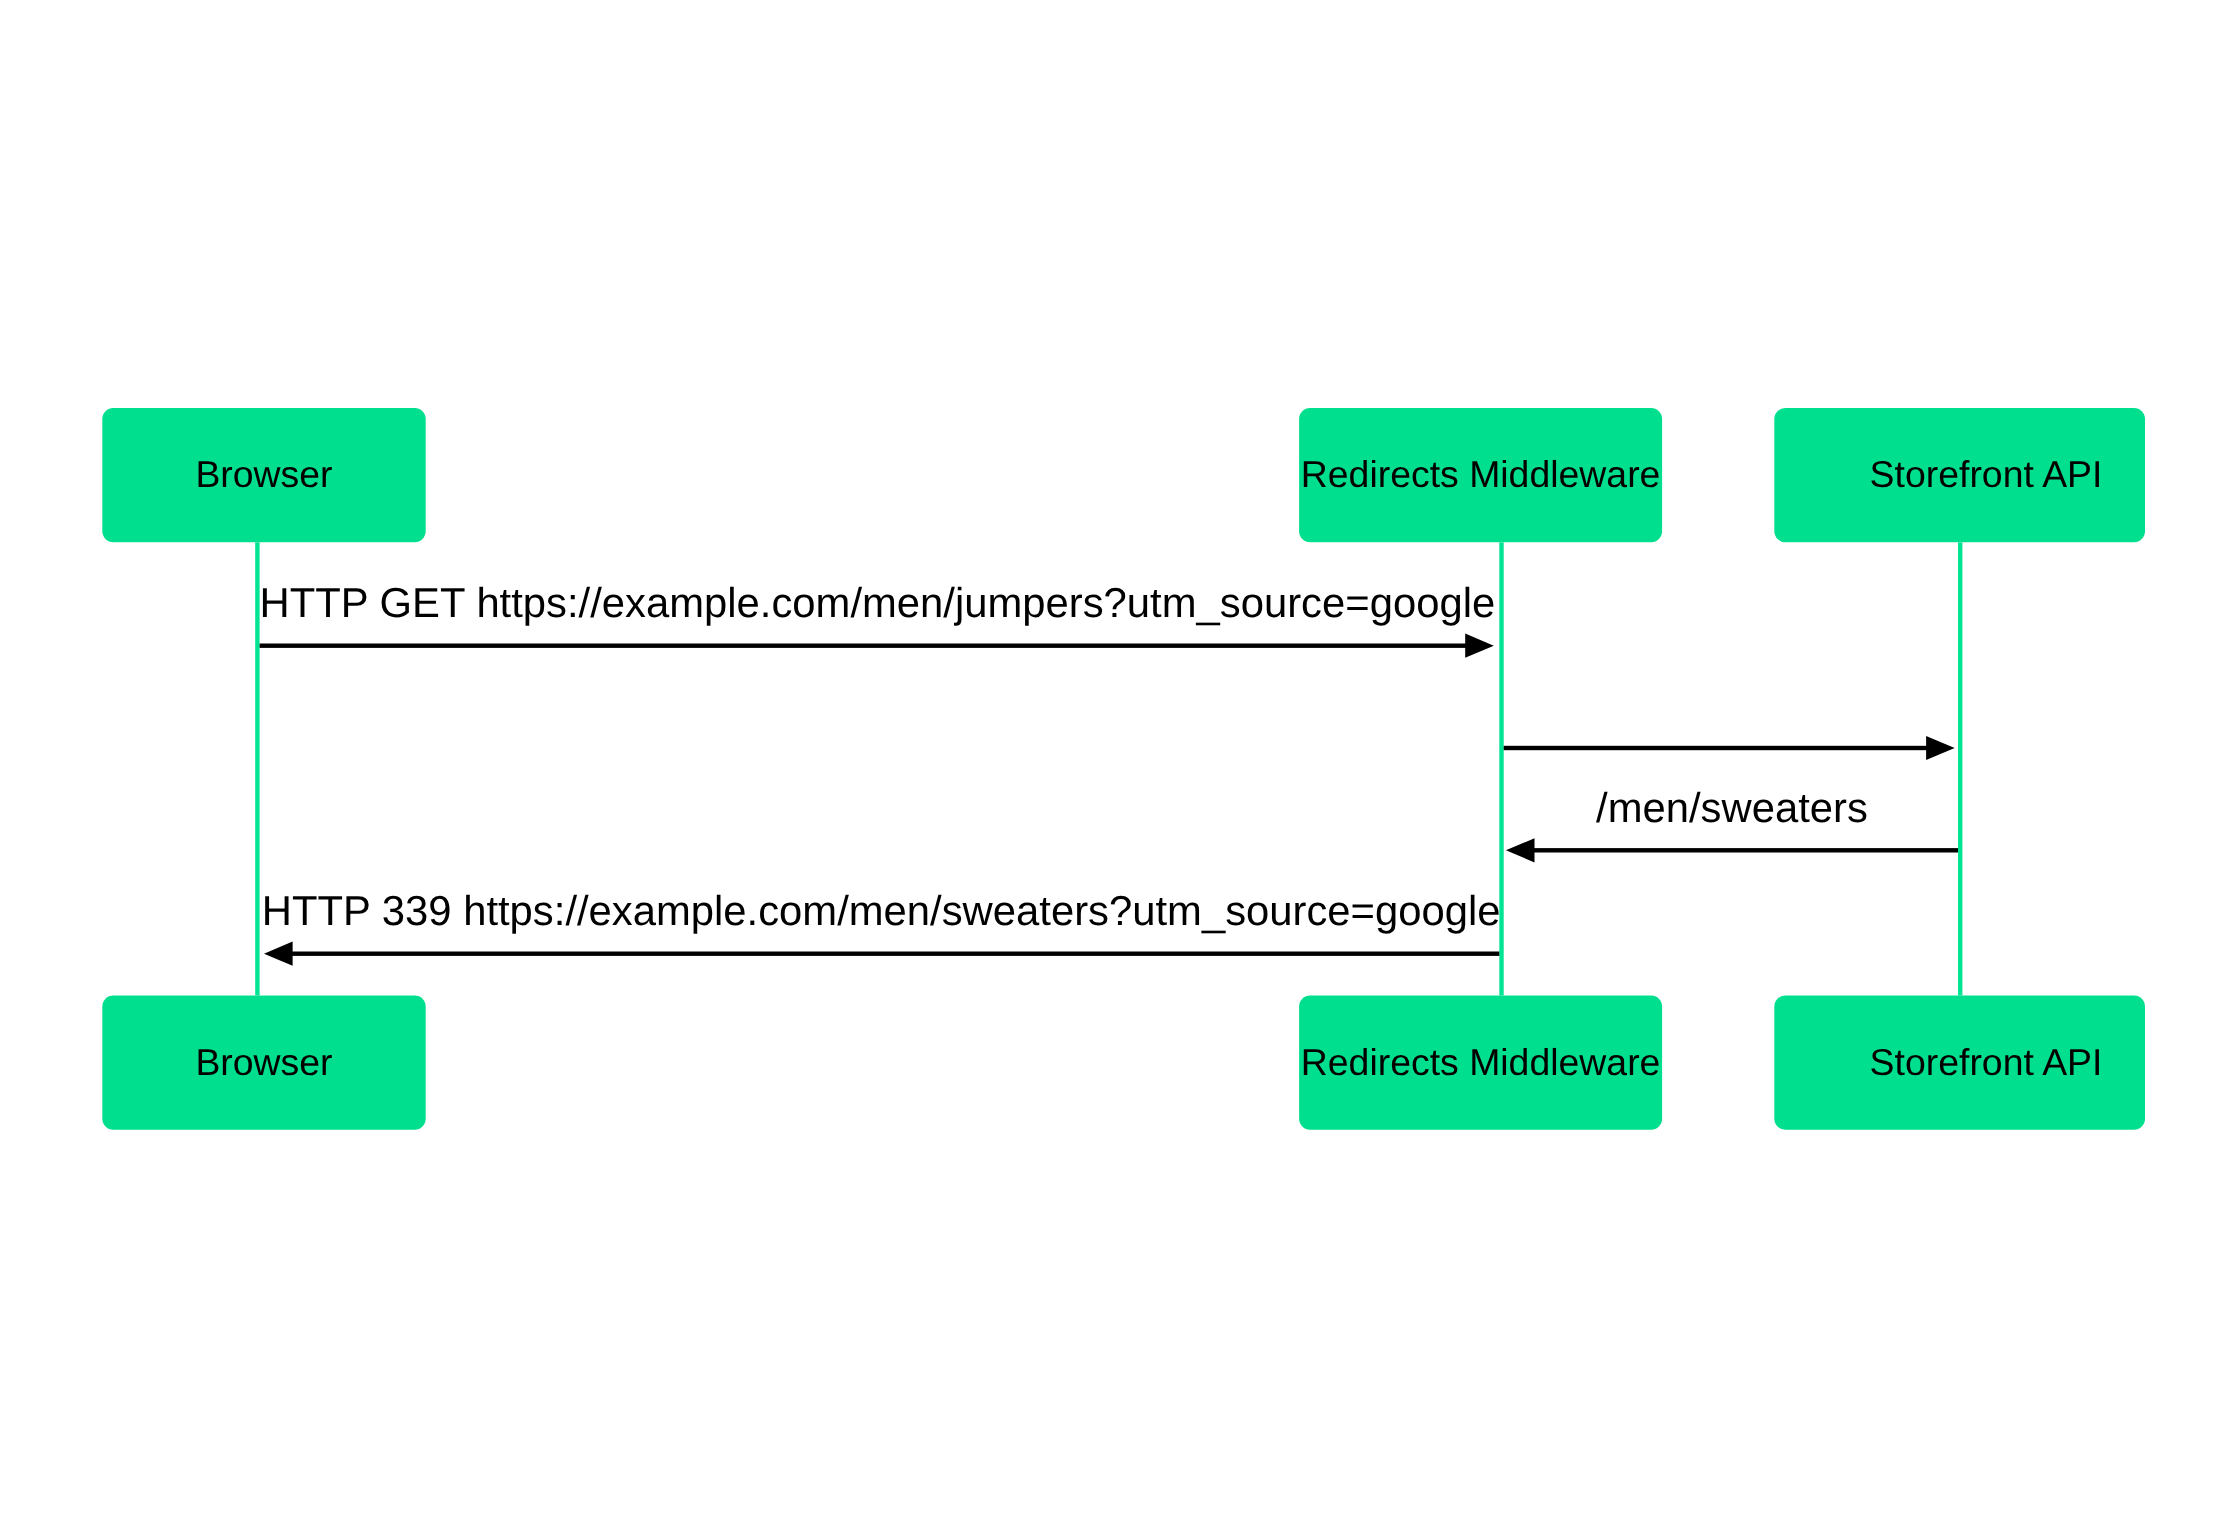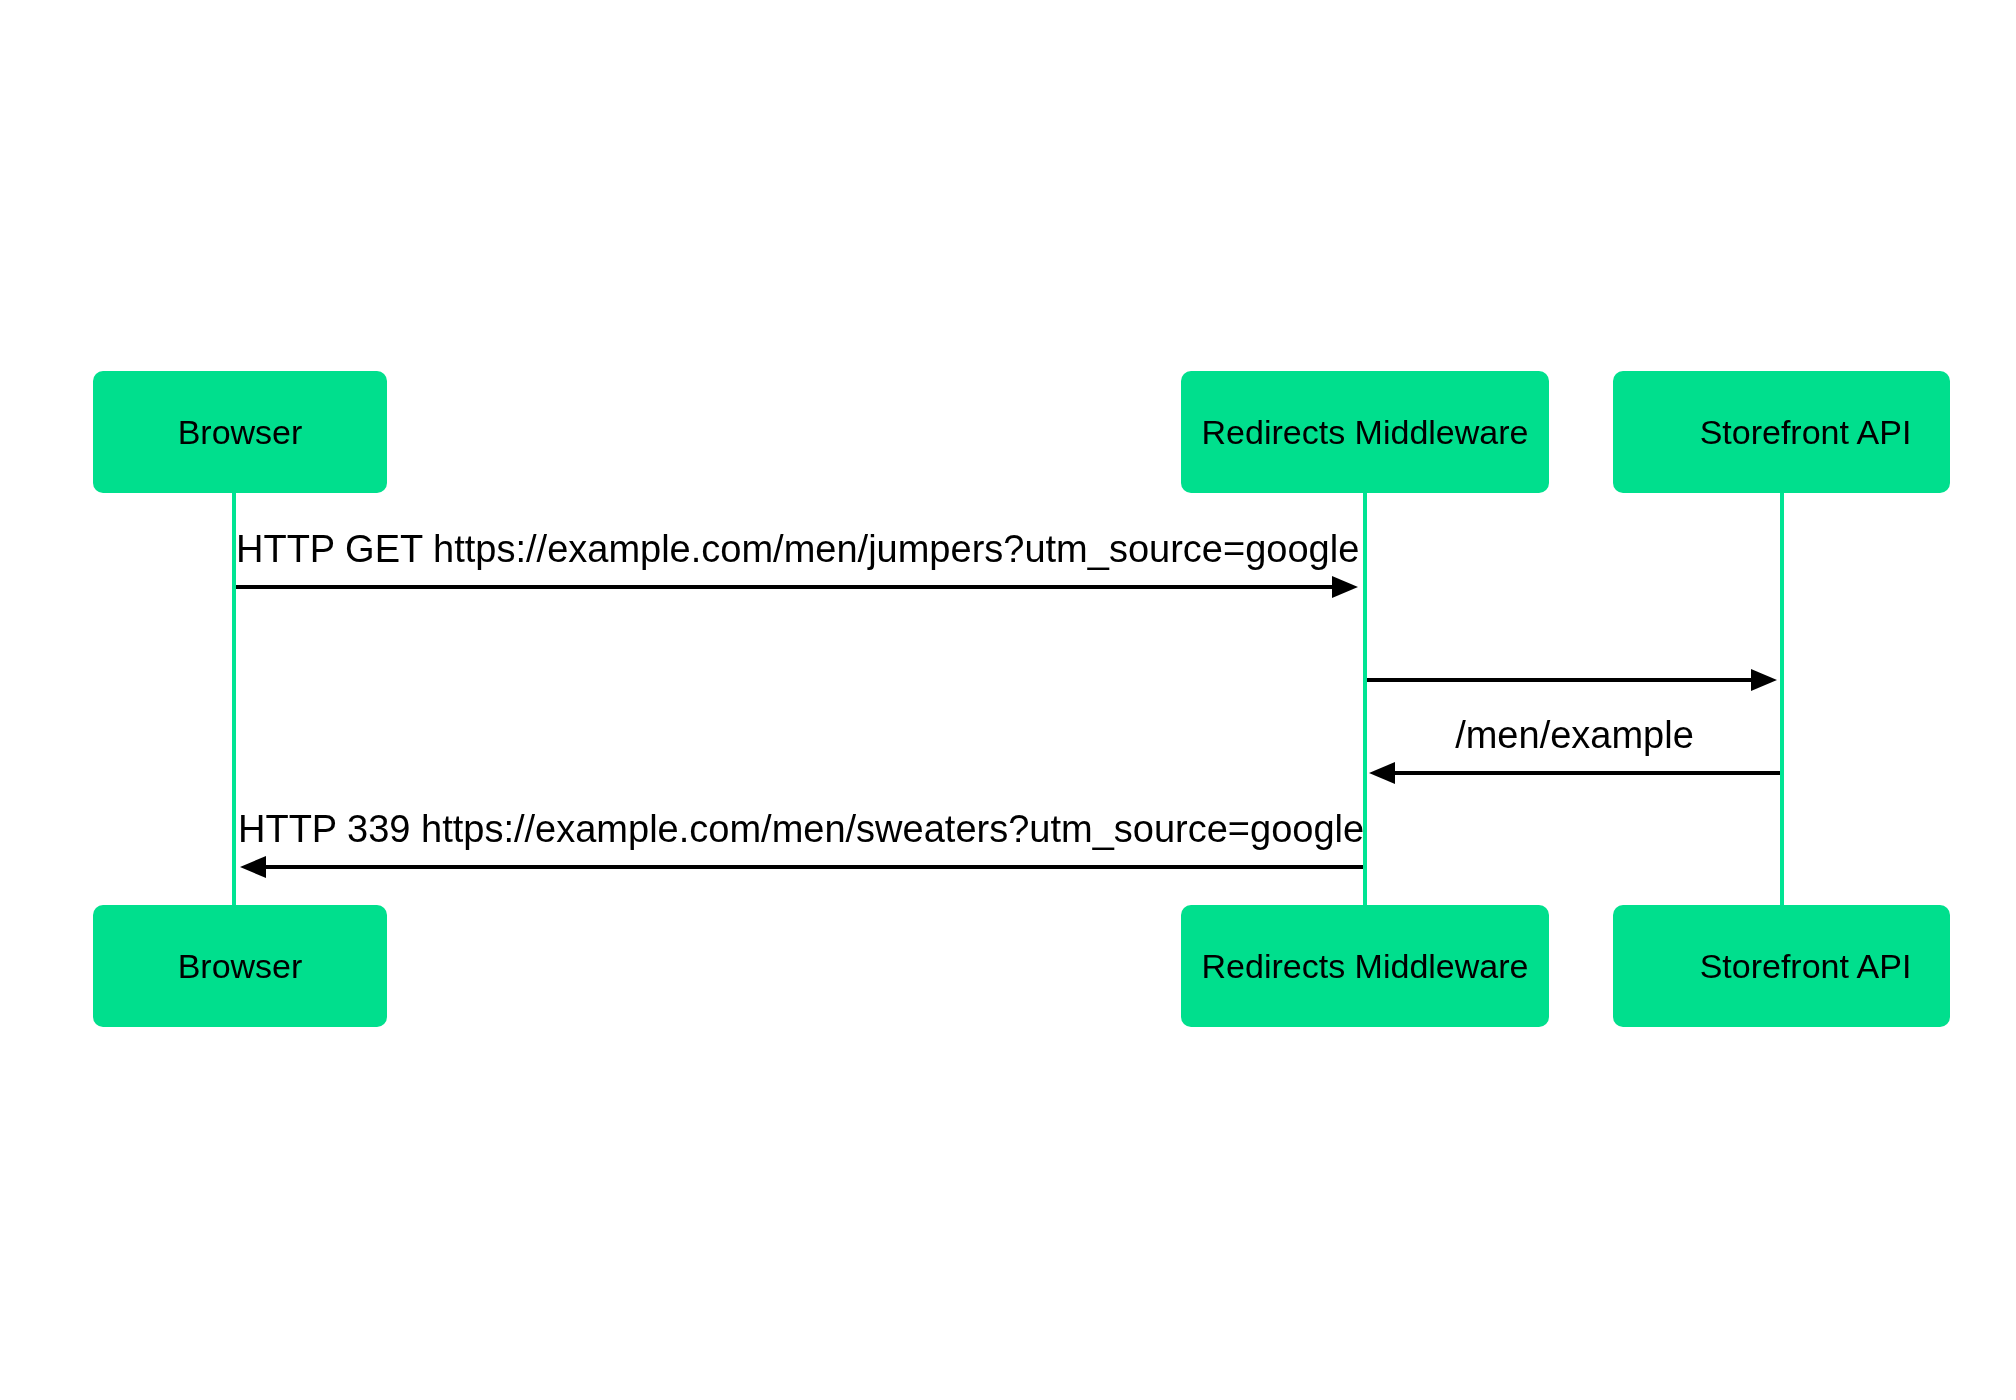--- a/index.html
+++ b/index.html
@@ -75,21 +75,21 @@
     right: 0;
     border-left: 26px solid #000000;
   }
   .arrow.left .head {
     left: 0;
     border-right: 26px solid #000000;
   }
 
   
   .col-browser-box     { left: 93px;   width: 294px; }
-  .col-redirects-box   { left: 1181px; width: 368px; }
+  .col-redirects-box   { left: 1181px; width: 330px; }
   .col-storefront-box  { left: 1613px; width: 289px; padding-left: 48px; }
   .row-top    { top: 371px; }
   .row-bottom { top: 905px; }
   .line-browser    { left: 232px; }
   .line-redirects  { left: 1363px; }
   .line-storefront { left: 1780px; }
 
   
   .m1-label { left: 236px;  width: 1122px; top: 527px; }
   .m1-arrow { left: 236px;  width: 1122px; top: 585px; }
@@ -133,21 +133,21 @@
   <div class="arrow right m1-arrow">
     <span class="shaft"></span>
     <span class="head"></span>
   </div>
 
   <div class="arrow right m2-arrow">
     <span class="shaft"></span>
     <span class="head"></span>
   </div>
 
-  <div class="msg-label m3-label">/men/example</div>
+  <div class="msg-label m3-label">/men/sweaters</div>
   <div class="arrow left m3-arrow">
     <span class="shaft"></span>
     <span class="head"></span>
   </div>
 
   <div class="msg-label m4-label">HTTP 339 https://example.com/men/sweaters?utm_source=google</div>
   <div class="arrow left m4-arrow">
     <span class="shaft"></span>
     <span class="head"></span>
   </div>

